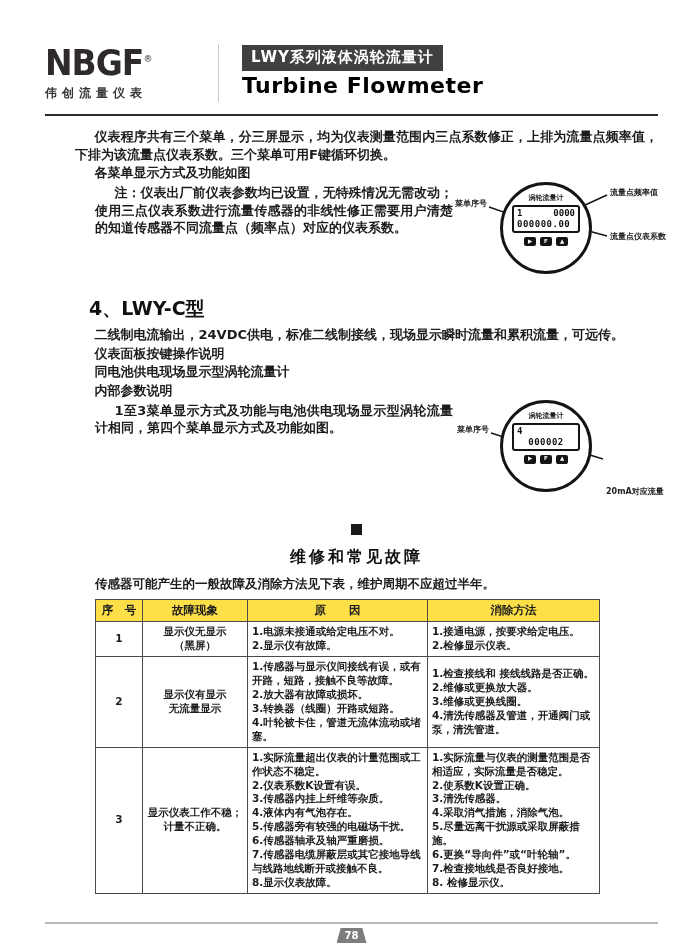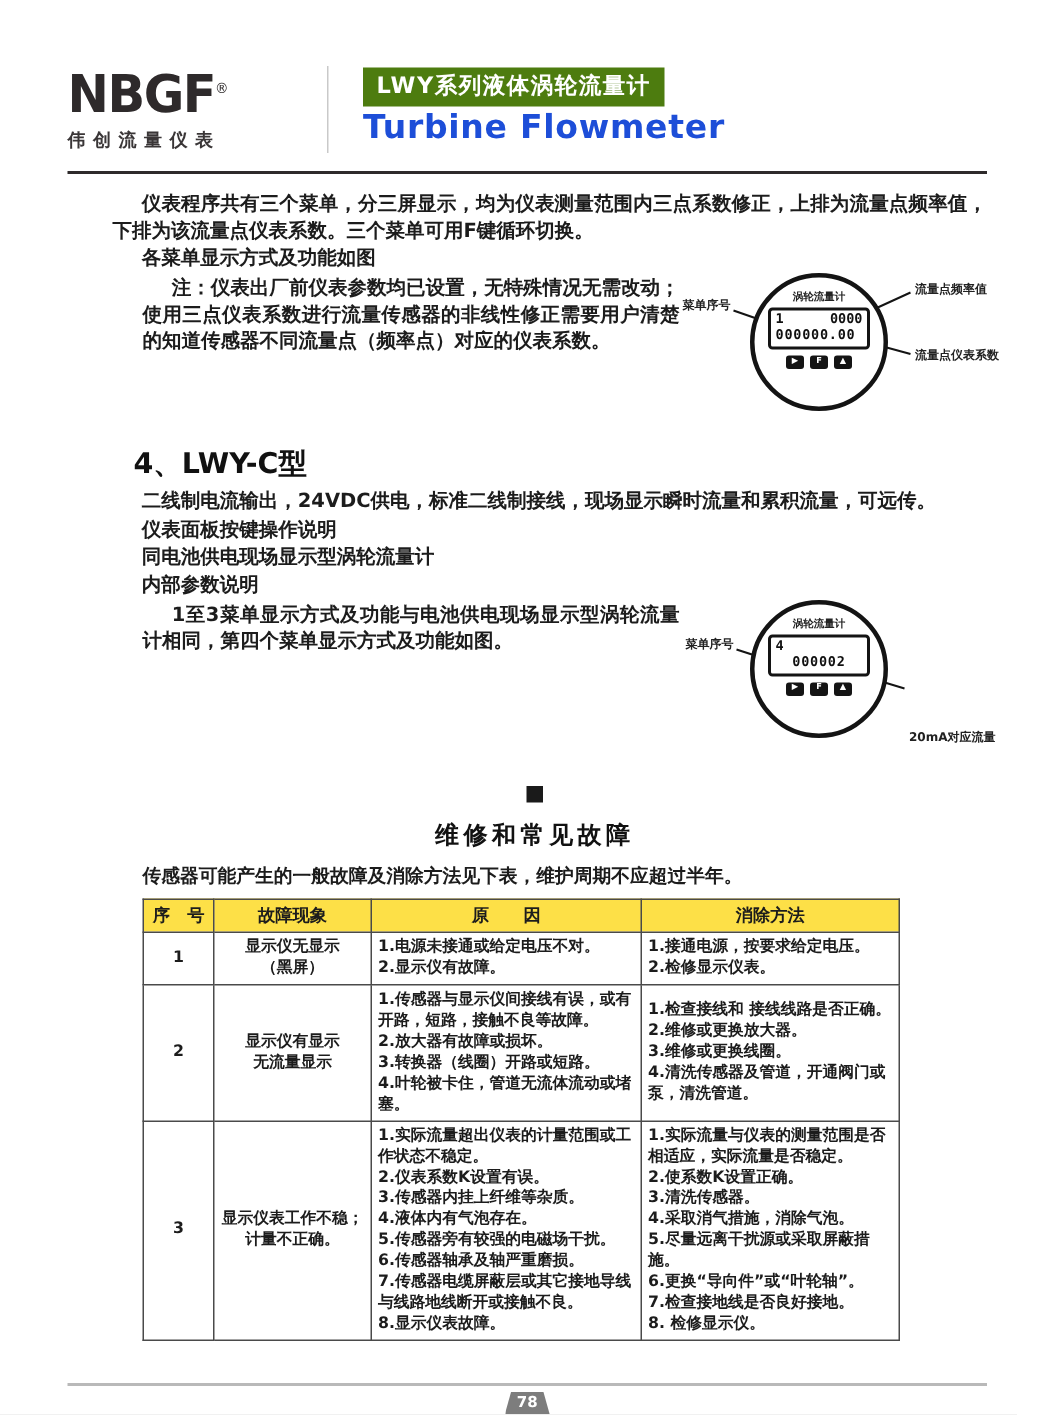--- a/index.html
+++ b/index.html
@@ -21,25 +21,25 @@
     transform:scaleY(1.05); line-height:1; font-family:"DejaVu Sans",sans-serif;
   }
   .logo-word sup { font-size:9px; font-weight:400; vertical-align:super; }
   .logo-sub {
     margin-top:6px; font-size:12px; font-weight:700; color:#3a3637;
     letter-spacing:5px; white-space:nowrap;
   }
   .header-divider { width:1px; align-self:stretch; background:#c9c9c9; flex:none; }
   .title-block { padding-top:1px; }
   .title-chip {
-    display:inline-block; background:#4d7c0f; color:#ffffff;
+    display:inline-block; background:#404040; color:#ffffff;
     font-size:15px; font-weight:700; padding:3px 9px 4px; letter-spacing:1px;
   }
   .title-en {
-    margin-top:2px; font-size:22px; font-weight:800; color:#1d4ed8; letter-spacing:0.5px;
+    margin-top:2px; font-size:22px; font-weight:800; color:#000000; letter-spacing:0.5px;
   }
   
   .content { position:absolute; left:0; right:0; top:128px; }
   .para {
     margin:0 42px 0 75px; font-size:13px; font-weight:600;
     line-height:1.36; text-indent:1.5em; text-align:justify;
   }
   .line { margin:1px 42px 1px 75px; font-size:13px; font-weight:600; line-height:1.36; text-indent:1.5em; }
   .two-col { display:flex; margin:2px 25px 0 75px; }
   .two-col .col-text { width:358px; flex:none;margin-left:20px; }

